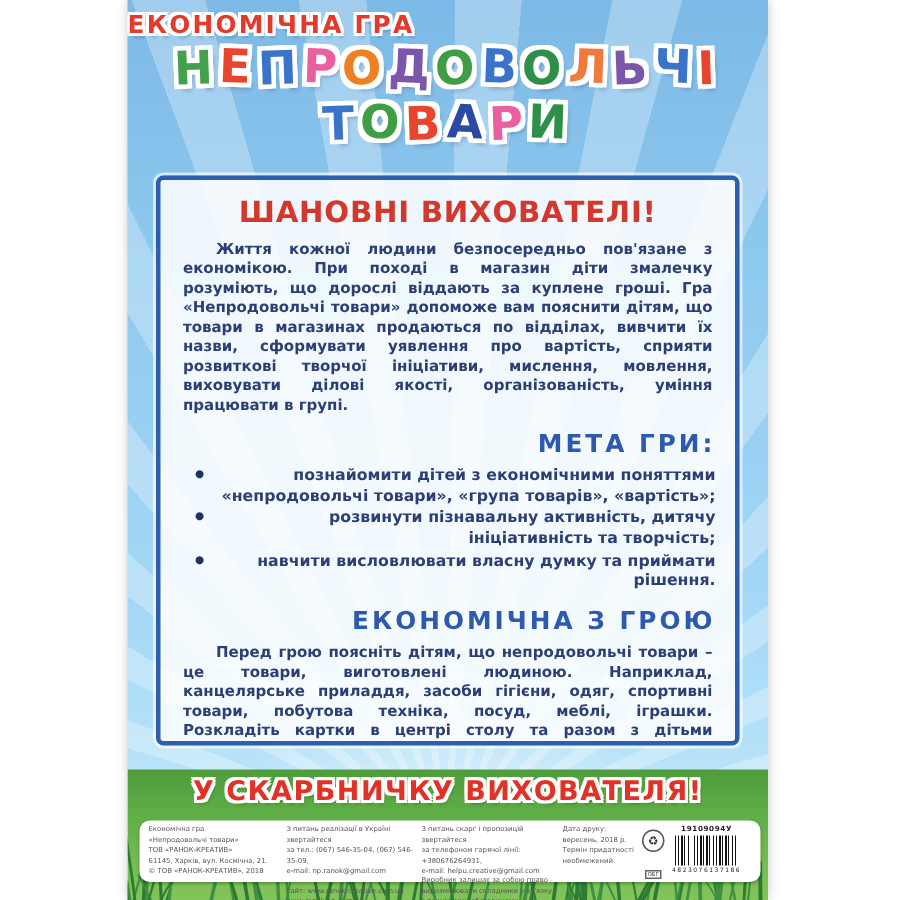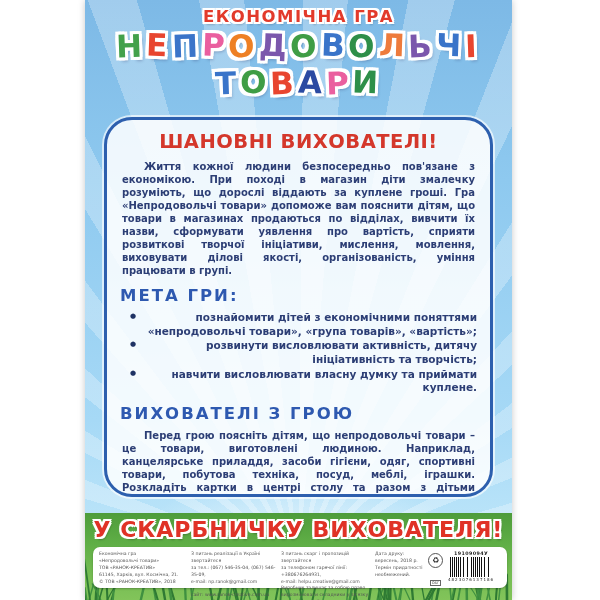--- a/index.html
+++ b/index.html
@@ -4,39 +4,39 @@
 <style>
   html,body{margin:0;padding:0;}
   body{width:600px;height:600px;background:#fff;font-family:"DejaVu Sans",sans-serif;}
   #stage{position:relative;width:600px;height:600px;overflow:hidden;background:#fff;}
   .poster{position:absolute;left:85px;top:0;width:427px;height:600px;overflow:hidden;
     background:
       radial-gradient(ellipse 70% 30% at 50% 96%, rgba(255,255,255,.85), rgba(255,255,255,0) 60%),
       repeating-conic-gradient(from 245deg at 50% 94%, rgba(255,255,255,.28) 0deg 4.5deg, rgba(255,255,255,0) 4.5deg 10.5deg),
       linear-gradient(180deg,#7db9e6 0%,#8ec9ef 30%,#a6d9f6 70%,#c9ecfb 100%);
     box-shadow:0 0 7px rgba(0,0,0,.22);}
-  .pretitle{margin-top:7px;text-align:center;font-size:16.5px;font-weight:800;color:#e23a2b;letter-spacing:1.5px;
+  .pretitle{margin-top:7px;font-size:16.5px;font-weight:800;color:#e23a2b;letter-spacing:1.5px;
     text-shadow:-2px -2px 0 #fff,2px -2px 0 #fff,-2px 2px 0 #fff,2px 2px 0 #fff,-2px 0 0 #fff,2px 0 0 #fff,0 -2px 0 #fff,0 2px 0 #fff,2px 3px 2px rgba(0,0,0,.18);}
   .title{text-align:center;font-weight:800;font-size:31px;line-height:37px;letter-spacing:4px;margin-top:1px;}
   .title .tl{display:inline-block;
     text-shadow:-3px -3px 0 #fff,3px -3px 0 #fff,-3px 3px 0 #fff,3px 3px 0 #fff,-3px 0 0 #fff,3px 0 0 #fff,0 -3px 0 #fff,0 3px 0 #fff,3px 4px 3px rgba(40,40,90,.30);}
   .title .tl:nth-child(odd){transform:rotate(-2deg) translateY(1px);}
   .title .tl:nth-child(even){transform:rotate(2deg);}
   .main-box{position:absolute;left:19px;right:19px;top:117px;height:380px;box-sizing:border-box;
-    background:rgba(255,255,255,.86);border:3px solid #2d5fae;border-radius:28px;
+    background:rgba(255,255,255,.86);border:3px solid #2d5fae;border-radius:5px;
     box-shadow:0 0 0 2px rgba(255,255,255,.65);padding:8px 13px 6px;overflow:hidden;}
   .box-h1{text-align:center;font-size:19.5px;font-weight:800;color:#d4372b;margin:2px 0 7px;letter-spacing:.5px;}
   .body-p{font-size:10px;font-weight:700;color:#2c3e75;text-align:justify;line-height:1.3;margin:0 2px;text-indent:22px;}
-  .box-h2{text-align:left;font-size:16.5px;font-weight:800;color:#2e59b0;margin:9px 0 6px;letter-spacing:2px;}
+  .box-h2{text-align:right;font-size:16.5px;font-weight:800;color:#2e59b0;margin:9px 0 6px;letter-spacing:2px;}
   ul.goals{margin:0 0 0 10px;padding:0;list-style:none;}
   ul.goals li{font-size:10.5px;font-weight:700;color:#2c3e75;line-height:1.3;padding-left:11px;position:relative;margin-bottom:1px;text-align:right;}
   ul.goals li::before{content:"\25CF";position:absolute;left:0;top:1px;font-size:7px;color:#1e3264;}
   .green-zone{position:absolute;left:0;right:0;bottom:0;height:87px;
     background:linear-gradient(180deg,#4e9c3b 0%,#5fae46 35%,#74bc52 70%,#82c45a 100%);}
-  .band-title{position:relative;z-index:3;text-align:center;font-size:22px;font-weight:800;color:#e03226;letter-spacing:1px;margin-top:4px;
+  .band-title{position:relative;z-index:3;text-align:center;font-size:18px;font-weight:800;color:#e03226;letter-spacing:1px;margin-top:4px;
     text-shadow:-2px -2px 0 #fff,2px -2px 0 #fff,-2px 2px 0 #fff,2px 2px 0 #fff,-2px 0 0 #fff,2px 0 0 #fff,0 -2px 0 #fff,0 2px 0 #fff,2px 3px 2px rgba(0,0,0,.25);}
   .grass-svg{position:absolute;left:0;bottom:0;width:427px;height:52px;z-index:1;}
   .fp-box{position:absolute;left:8px;right:5px;top:34px;height:41px;z-index:2;background:#fff;border-radius:7px;
     box-sizing:border-box;padding:4px 6px;display:flex;gap:4px;align-items:flex-start;box-shadow:0 1px 2px rgba(0,0,0,.25);}
   .fp-col{font-size:4.6px;color:#555;line-height:1.5;white-space:pre-line;}
   .fp-col.c1{flex:0 0 88px;}
   .fp-col.c2{flex:0 0 86px;}
   .fp-col.c3{flex:0 0 90px;}
   .fp-col.c4{flex:0 0 48px;}
   .eco{flex:0 0 17px;text-align:center;color:#444;}
@@ -60,25 +60,25 @@
       <div><span class="tl" style="color: rgb(58, 116, 201);">Т</span><span class="tl" style="color: rgb(63, 157, 69);">О</span><span class="tl" style="color: rgb(232, 69, 47);">В</span><span class="tl" style="color: rgb(43, 74, 162);">А</span><span class="tl" style="color: rgb(234, 95, 159);">Р</span><span class="tl" style="color: rgb(46, 143, 73);">И</span></div>
     </div>
 
     <div class="main-box">
       <div class="box-h1">ШАНОВНІ ВИХОВАТЕЛІ!</div>
       <p class="body-p">Життя кожної людини безпосередньо пов'язане з економікою. При поході в магазин діти змалечку розуміють, що дорослі віддають за куплене гроші. Гра «Непродовольчі товари» допоможе вам пояснити дітям, що товари в магазинах продаються по відділах, вивчити їх назви, сформувати уявлення про вартість, сприяти розвиткові творчої ініціативи, мислення, мовлення, виховувати ділові якості, організованість, уміння працювати в групі.</p>
 
       <div class="box-h2">МЕТА ГРИ:</div>
       <ul class="goals">
         <li>познайомити дітей з економічними поняттями «непродовольчі товари», «група товарів», «вартість»;</li>
-        <li>розвинути висловлювати активність, дитячу ініціативність та творчість;</li>
-        <li>навчити висловлювати власну думку та приймати куплене.</li>
+        <li>розвинути пізнавальну активність, дитячу ініціативність та творчість;</li>
+        <li>навчити висловлювати власну думку та приймати рішення.</li>
       </ul>
 
-      <div class="box-h2">ВИХОВАТЕЛІ З ГРОЮ</div>
+      <div class="box-h2">ЕКОНОМІЧНА З ГРОЮ</div>
       <p class="body-p">Перед грою поясніть дітям, що непродовольчі товари – це товари, виготовлені людиною. Наприклад, канцелярське приладдя, засоби гігієни, одяг, спортивні товари, побутова техніка, посуд, меблі, іграшки. Розкладіть картки в центрі столу та разом з дітьми розгляньте зображення на них. Зверніть увагу дітей, що на картках зображені непродовольчі товари. Познайомте малюків з незнайомими зображеннями.</p>
 
     </div>
 
     <div class="green-zone">
       <svg class="grass-svg" id="grass" viewBox="0 0 427 52" preserveAspectRatio="none">
           <path d="M0.0 52 Q -2.1 30.2 -4.2 12.4" stroke="#3f9040" stroke-width="2.2" fill="none" stroke-linecap="round"></path>
           <path d="M227.5 52 Q 230.0 40.0 232.5 30.1" stroke="#2f7a33" stroke-width="2.0" fill="none" stroke-linecap="round"></path>
           <path d="M292.3 52 Q 295.5 34.9 298.6 20.9" stroke="#3f9040" stroke-width="1.7" fill="none" stroke-linecap="round"></path>
           <path d="M302.3 52 Q 297.8 33.9 293.4 19.1" stroke="#2f7a33" stroke-width="1.9" fill="none" stroke-linecap="round"></path>

